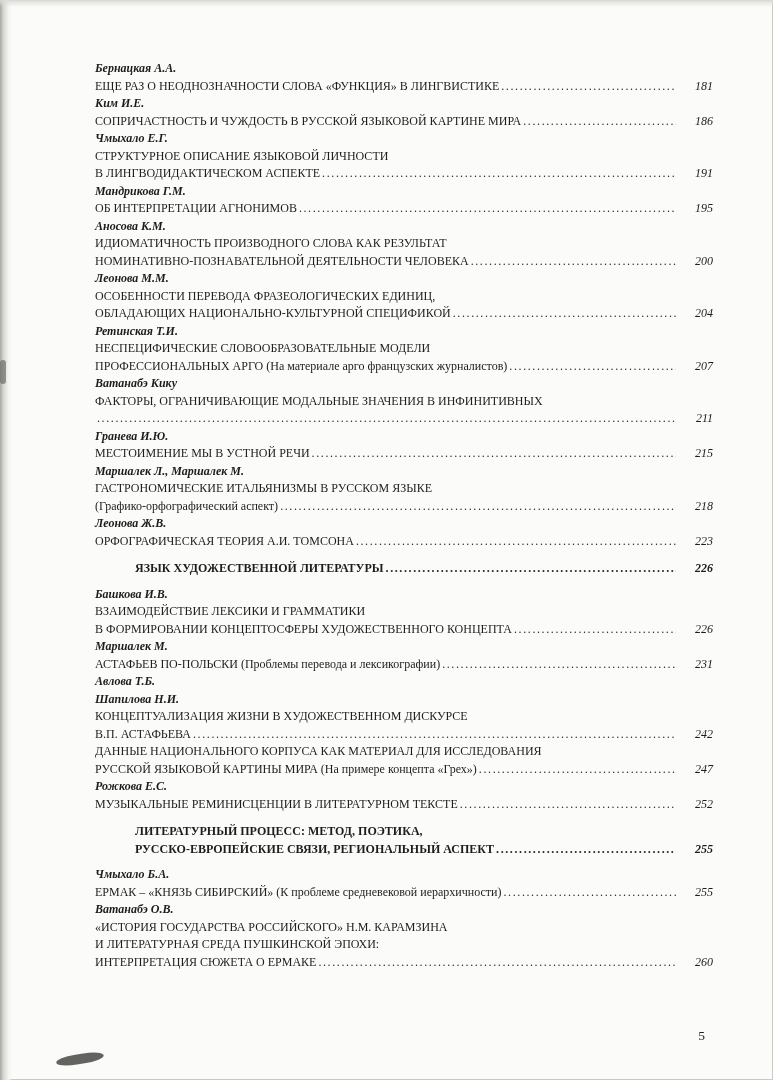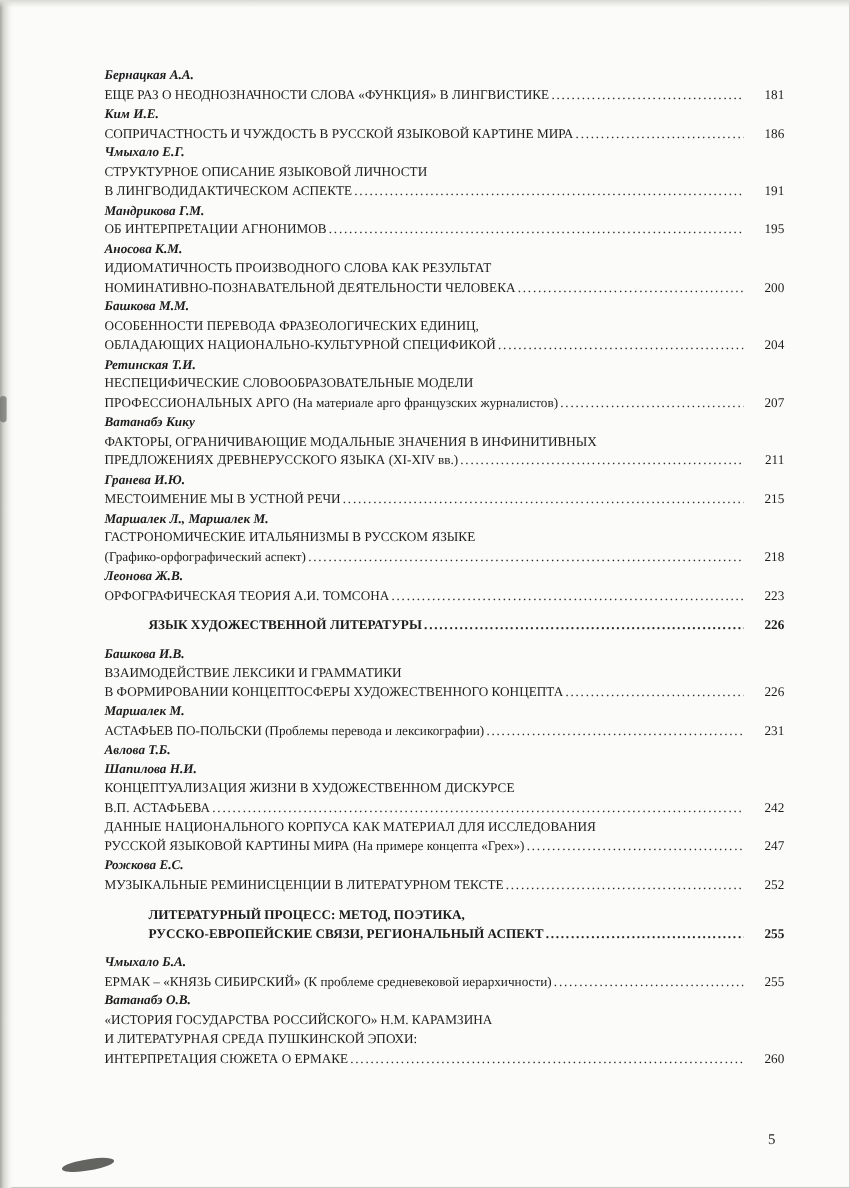--- a/index.html
+++ b/index.html
@@ -68,21 +68,21 @@
     overflow: hidden;
     white-space: nowrap;
     min-width: 6px;
     color: #2b2b2d;
   }
   .leader::after {
     content: "......................................................................................................................................................................";
     letter-spacing: 1.6px;
     margin-left: 2px;
   }
-  .pg { margin-left: 19px; white-space: nowrap; }
+  .pg { margin-left: 19px; white-space: nowrap; font-style: italic; }
   .toc-heading {
     font-weight: bold;
     margin: 10px 0 8px 0;
     padding-left: 40px;
     text-align: right;
   }
   .footer-page {
     position: absolute;
     right: 68px;
     bottom: 36px;
@@ -140,21 +140,21 @@
       <div class="line">
         <span class="txt">ИДИОМАТИЧНОСТЬ ПРОИЗВОДНОГО СЛОВА КАК РЕЗУЛЬТАТ</span>
       </div>
       <div class="line">
         <span class="txt">НОМИНАТИВНО-ПОЗНАВАТЕЛЬНОЙ ДЕЯТЕЛЬНОСТИ ЧЕЛОВЕКА</span>
         <span class="leader"></span>
         <span class="pg">200</span>
       </div>
     </div>
     <div class="toc-entry">
-      <div class="author">Башкова М.М.</div>
+      <div class="author">Леонова М.М.</div>
       <div class="line">
         <span class="txt">ОСОБЕННОСТИ ПЕРЕВОДА ФРАЗЕОЛОГИЧЕСКИХ ЕДИНИЦ,</span>
       </div>
       <div class="line">
         <span class="txt">ОБЛАДАЮЩИХ НАЦИОНАЛЬНО-КУЛЬТУРНОЙ СПЕЦИФИКОЙ</span>
         <span class="leader"></span>
         <span class="pg">204</span>
       </div>
     </div>
     <div class="toc-entry">
@@ -167,21 +167,20 @@
         <span class="leader"></span>
         <span class="pg">207</span>
       </div>
     </div>
     <div class="toc-entry">
       <div class="author">Ватанабэ Кику</div>
       <div class="line">
         <span class="txt">ФАКТОРЫ, ОГРАНИЧИВАЮЩИЕ МОДАЛЬНЫЕ ЗНАЧЕНИЯ В ИНФИНИТИВНЫХ</span>
       </div>
       <div class="line">
-        <span class="txt">ПРЕДЛОЖЕНИЯХ ДРЕВНЕРУССКОГО ЯЗЫКА (XI-XIV вв.)</span>
         <span class="leader"></span>
         <span class="pg">211</span>
       </div>
     </div>
     <div class="toc-entry">
       <div class="author">Гранева И.Ю.</div>
       <div class="line">
         <span class="txt">МЕСТОИМЕНИЕ МЫ В УСТНОЙ РЕЧИ</span>
         <span class="leader"></span>
         <span class="pg">215</span>

